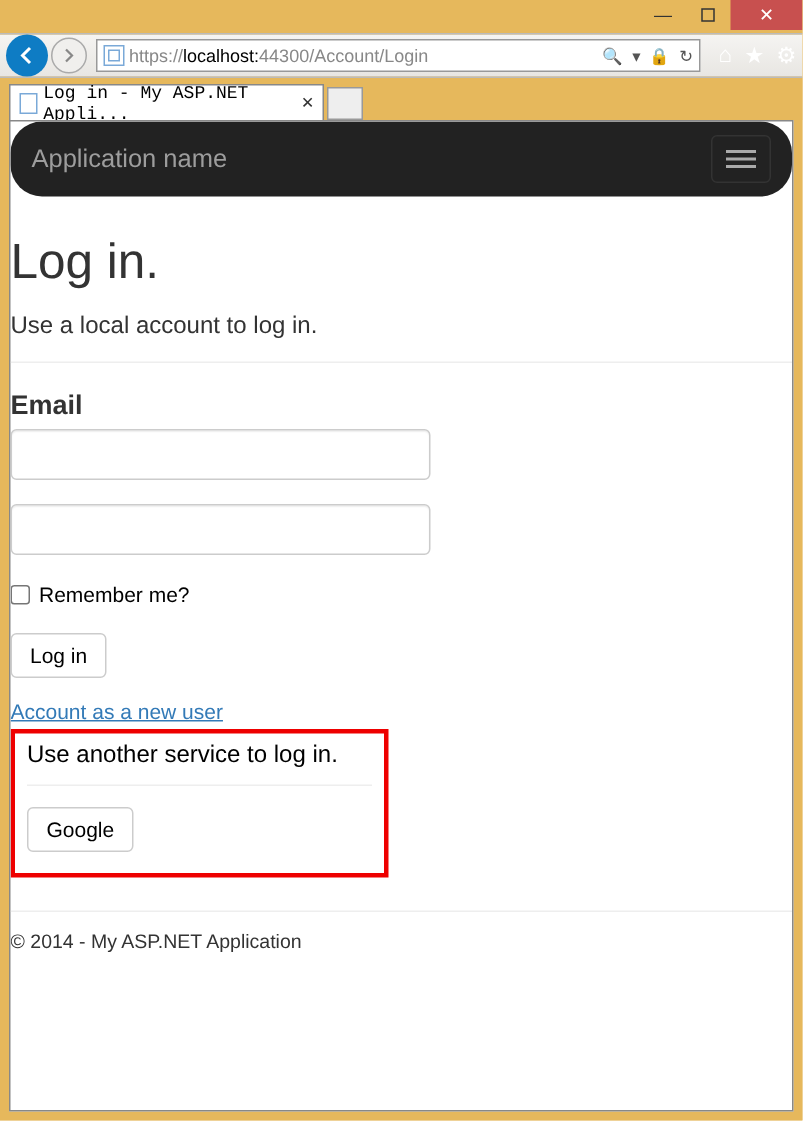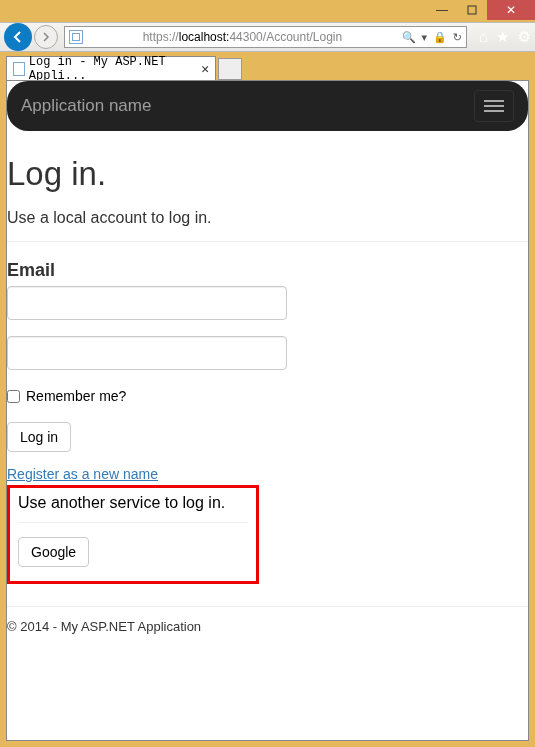--- a/index.html
+++ b/index.html
@@ -80,21 +80,21 @@
   background: #fff;
   border: 1px solid #7aa9d8;
   position: relative;
 }
 .addr-icon::after {
   content: '';
   position: absolute;
   left: 2px; top: 2px; right: 2px; bottom: 2px;
   border: 1px solid #7aa9d8;
 }
-.addr-text { flex: 1; color: #000; white-space: nowrap; overflow: hidden; text-align: center; }
+.addr-text { flex: 1; color: #000; white-space: nowrap; overflow: hidden; }
 .addr-text .grey { color: #888; }
 .addr-tools { display: flex; gap: 6px; align-items: center; color: #555; font-size: 11px; }
 .tool-icons { display: flex; gap: 8px; margin-left: 6px; color: #fff; }
 .tool-icons span { font-size: 15px; }
 .tabbar {
   height: 28px;
   background: #e6b85c;
   display: flex;
   align-items: flex-end;
   padding-left: 6px;
@@ -265,21 +265,21 @@
         <input class="form-control" type="password" style="">
       </div>
 
       <div class="checkbox-row">
         <input type="checkbox" style="">
         <span>Remember me?</span>
       </div>
 
       <button class="btn">Log in</button>
 
-      <div><a class="reg-link" href="#">Register as a new name</a></div>
+      <div><a class="reg-link" href="#">Account as a new user</a></div>
 
       <div class="highlight">
         <div class="ext-head">Use another service to log in.</div>
         <hr class="sep" style="margin:8px 0 14px">
         <button class="btn">Google</button>
       </div>
 
       <hr class="footer-sep">
       <div class="footer">© 2014 - My ASP.NET Application</div>
     </div>

